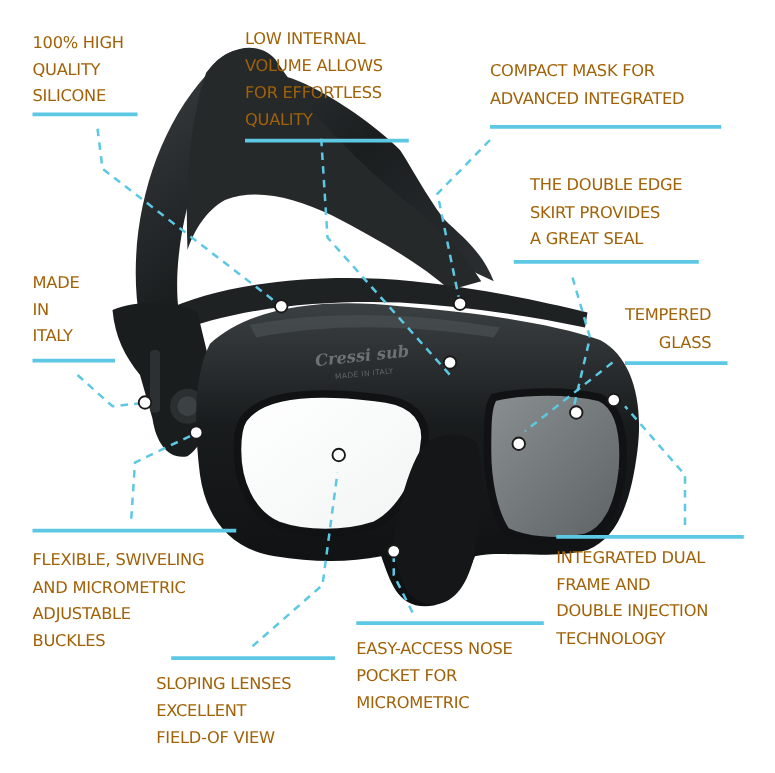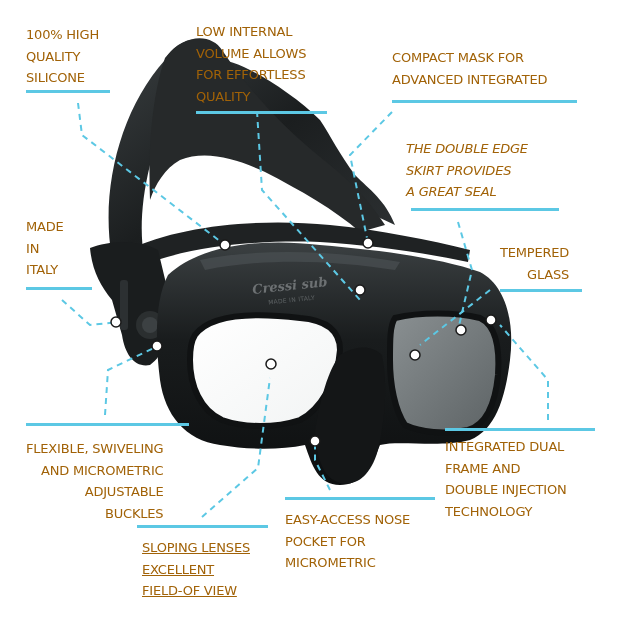--- a/index.html
+++ b/index.html
@@ -114,49 +114,49 @@
   <div class="label" style="left:196px; top:21px;">LOW INTERNAL
 VOLUME ALLOWS
 FOR EFFORTLESS
 QUALITY</div>
   <div class="rule" style="left:196px; top:111px; width:131px;"></div>
 
   <div class="label" style="left:392px; top:47px;">COMPACT MASK FOR
 ADVANCED INTEGRATED</div>
   <div class="rule" style="left:392px; top:100px; width:185px;"></div>
 
-  <div class="label" style="left:406px; top:138px;font-style:italic;">THE DOUBLE EDGE
+  <div class="label" style="left:424px; top:138px;">THE DOUBLE EDGE
 SKIRT PROVIDES
 A GREAT SEAL</div>
   <div class="rule" style="left:411px; top:208px; width:148px;"></div>
 
   <div class="label" style="left:26px; top:216px;">MADE
 IN
 ITALY</div>
   <div class="rule" style="left:26px; top:287px; width:66px;"></div>
 
   <div class="label" style="left:500px; top:242px;text-align:right;">TEMPERED
 GLASS</div>
   <div class="rule" style="left:500px; top:289px; width:82px;"></div>
 
-  <div class="label" style="left:26px; top:438px;text-align:right;">FLEXIBLE, SWIVELING
+  <div class="label" style="left:26px; top:438px;">FLEXIBLE, SWIVELING
 AND MICROMETRIC
 ADJUSTABLE
 BUCKLES</div>
   <div class="rule" style="left:26px; top:423px; width:163px;"></div>
 
   <div class="label" style="left:445px; top:436px;">INTEGRATED DUAL
 FRAME AND
 DOUBLE INJECTION
 TECHNOLOGY</div>
   <div class="rule" style="left:445px; top:428px; width:150px;"></div>
 
   <div class="label" style="left:285px; top:509px;">EASY-ACCESS NOSE
 POCKET FOR
 MICROMETRIC</div>
   <div class="rule" style="left:285px; top:497px; width:150px;"></div>
 
-  <div class="label" style="left:142px; top:537px;text-decoration:underline;">SLOPING LENSES
+  <div class="label" style="left:125px; top:537px;">SLOPING LENSES
 EXCELLENT
 FIELD-OF VIEW</div>
   <div class="rule" style="left:137px; top:525px; width:131px;"></div>
 
 </div>
 
 </body></html>

